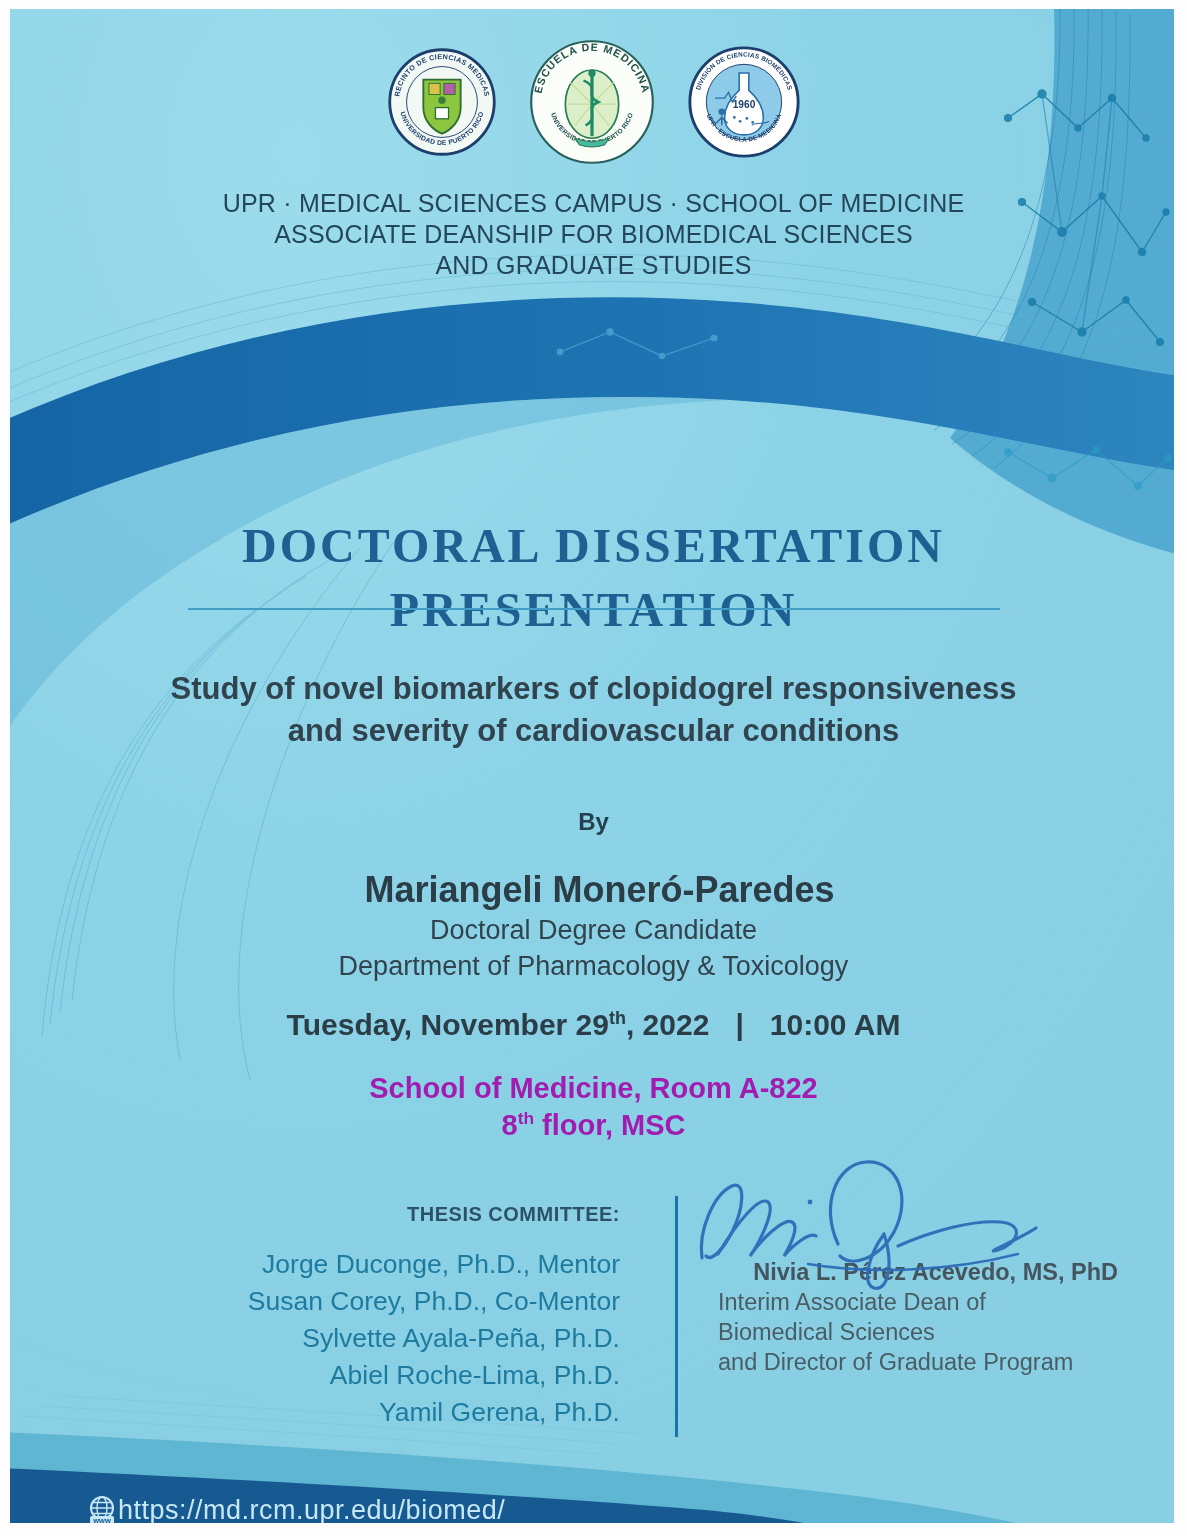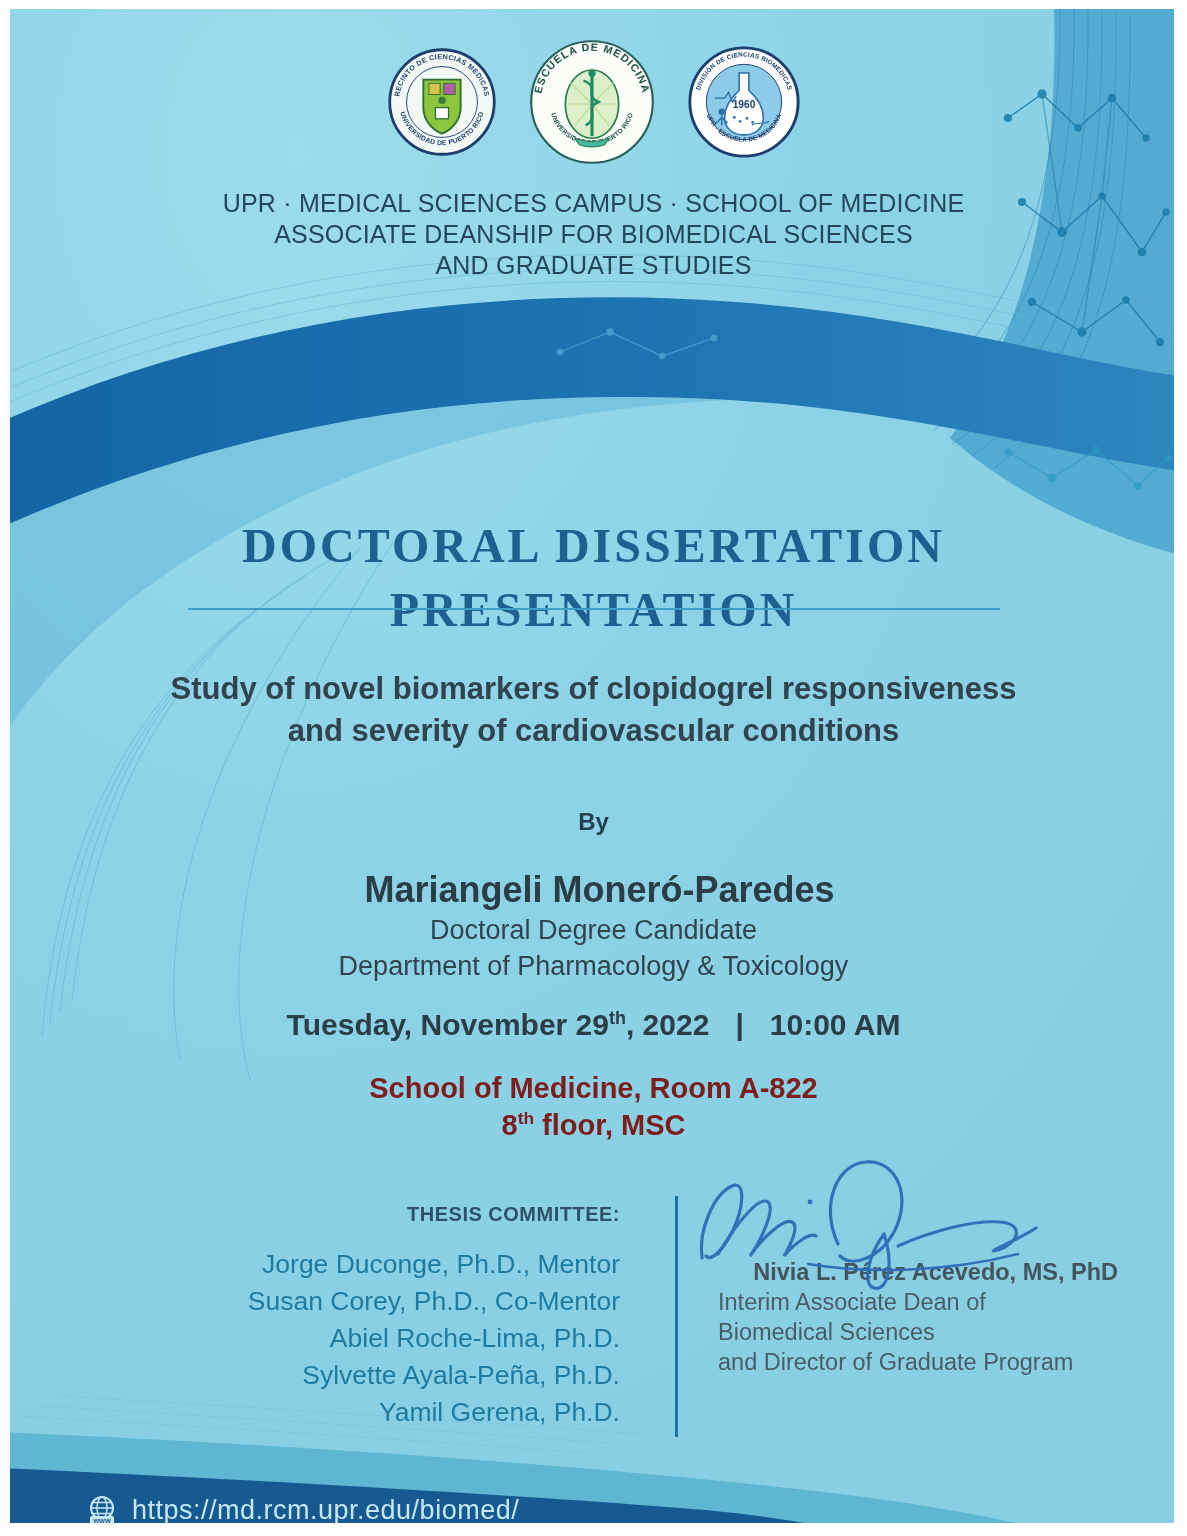--- a/index.html
+++ b/index.html
@@ -32,37 +32,37 @@
   .presenter{position:absolute;top:868px;left:0;width:100%;text-align:center;z-index:10;color:#2b3e48;}
   .presenter .pname{font-weight:700;font-size:36px;line-height:44px;padding-left:12px;}
   .presenter .prole{font-size:27px;line-height:36px;color:#31434d;}
 
   .date-row{position:absolute;top:1008px;left:0;width:100%;text-align:center;z-index:10;
     font-weight:700;font-size:30px;color:#2b3e48;}
   .date-row .sep{margin:0 26px;}
   sup{font-size:60%;vertical-align:super;line-height:0;}
 
   .venue{position:absolute;top:1070px;left:0;width:100%;text-align:center;z-index:10;
-    font-weight:700;font-size:29px;line-height:37px;color:#7f1d1d;}
+    font-weight:700;font-size:29px;line-height:37px;color:#a21caf;}
 
   
   .committee{position:absolute;top:1203px;left:80px;width:540px;text-align:right;z-index:10;}
   .committee .c-head{font-weight:700;font-size:20px;letter-spacing:.5px;color:#2d5168;margin-bottom:20px;}
   .committee .c-row{font-size:26.5px;line-height:37px;color:#1e7ba0;}
 
   .v-divider{position:absolute;left:675px;top:1196px;width:3px;height:241px;background:#1b74a8;z-index:10;}
 
   
   .signature-svg{position:absolute;left:688px;top:1146px;z-index:12;}
   .signer{position:absolute;left:718px;top:1257px;width:400px;text-align:left;z-index:10;color:#4a5c64;}
   .signer .s-name{font-weight:700;font-size:23.5px;line-height:30px;color:#44555e;text-align:right;}
   .signer .s-line{font-size:23.5px;line-height:30px;}
 
   
-  .footer-url{position:absolute;left:86px;top:1494px;display:flex;align-items:center;gap:14px;z-index:20;}
+  .footer-url{position:absolute;left:86px;top:1494px;display:flex;align-items:center;z-index:20;}
   .footer-url .url-text{font-size:27px;letter-spacing:.5px;color:#c6e8f4;}
 
   .badge text{font-family:"Liberation Sans","DejaVu Sans",sans-serif;}
 </style>
 </head>
 <body>
 
 <div class="page">
 
   <svg class="bg" width="1187" height="1536" viewBox="0 0 1187 1536" aria-hidden="true">
@@ -273,22 +273,22 @@
 
   <div class="venue">
     <div>School of Medicine, Room A-822</div>
     <div><span>8</span><sup>th</sup><span> floor, MSC</span></div>
   </div>
 
   <div class="committee">
     <div class="c-head">THESIS COMMITTEE:</div>
     <div class="c-row">Jorge Duconge, Ph.D., Mentor</div>
     <div class="c-row">Susan Corey, Ph.D., Co-Mentor</div>
+    <div class="c-row">Sylvette Ayala-Peña, Ph.D.</div>
     <div class="c-row">Abiel Roche-Lima, Ph.D.</div>
-    <div class="c-row">Sylvette Ayala-Peña, Ph.D.</div>
     <div class="c-row">Yamil Gerena, Ph.D.</div>
   </div>
 
   <div class="v-divider"></div>
 
   <svg class="signature-svg" width="360" height="150" viewBox="0 0 360 150">
     <g fill="none" stroke="#2d6cb7" stroke-width="3.2" stroke-linecap="round" opacity="0.95">
       <path d="M14,112 C10,84 26,48 44,40 C58,34 56,62 44,86 C36,102 24,116 18,110"></path>
       <path d="M30,108 C52,72 72,50 80,56 C88,63 72,96 62,110 C74,92 96,72 104,76 C112,80 102,100 96,110 C106,98 122,86 128,90"></path>
       <path d="M150,98 C132,60 148,18 178,16 C210,14 224,52 206,86 C192,112 164,122 152,110"></path>

